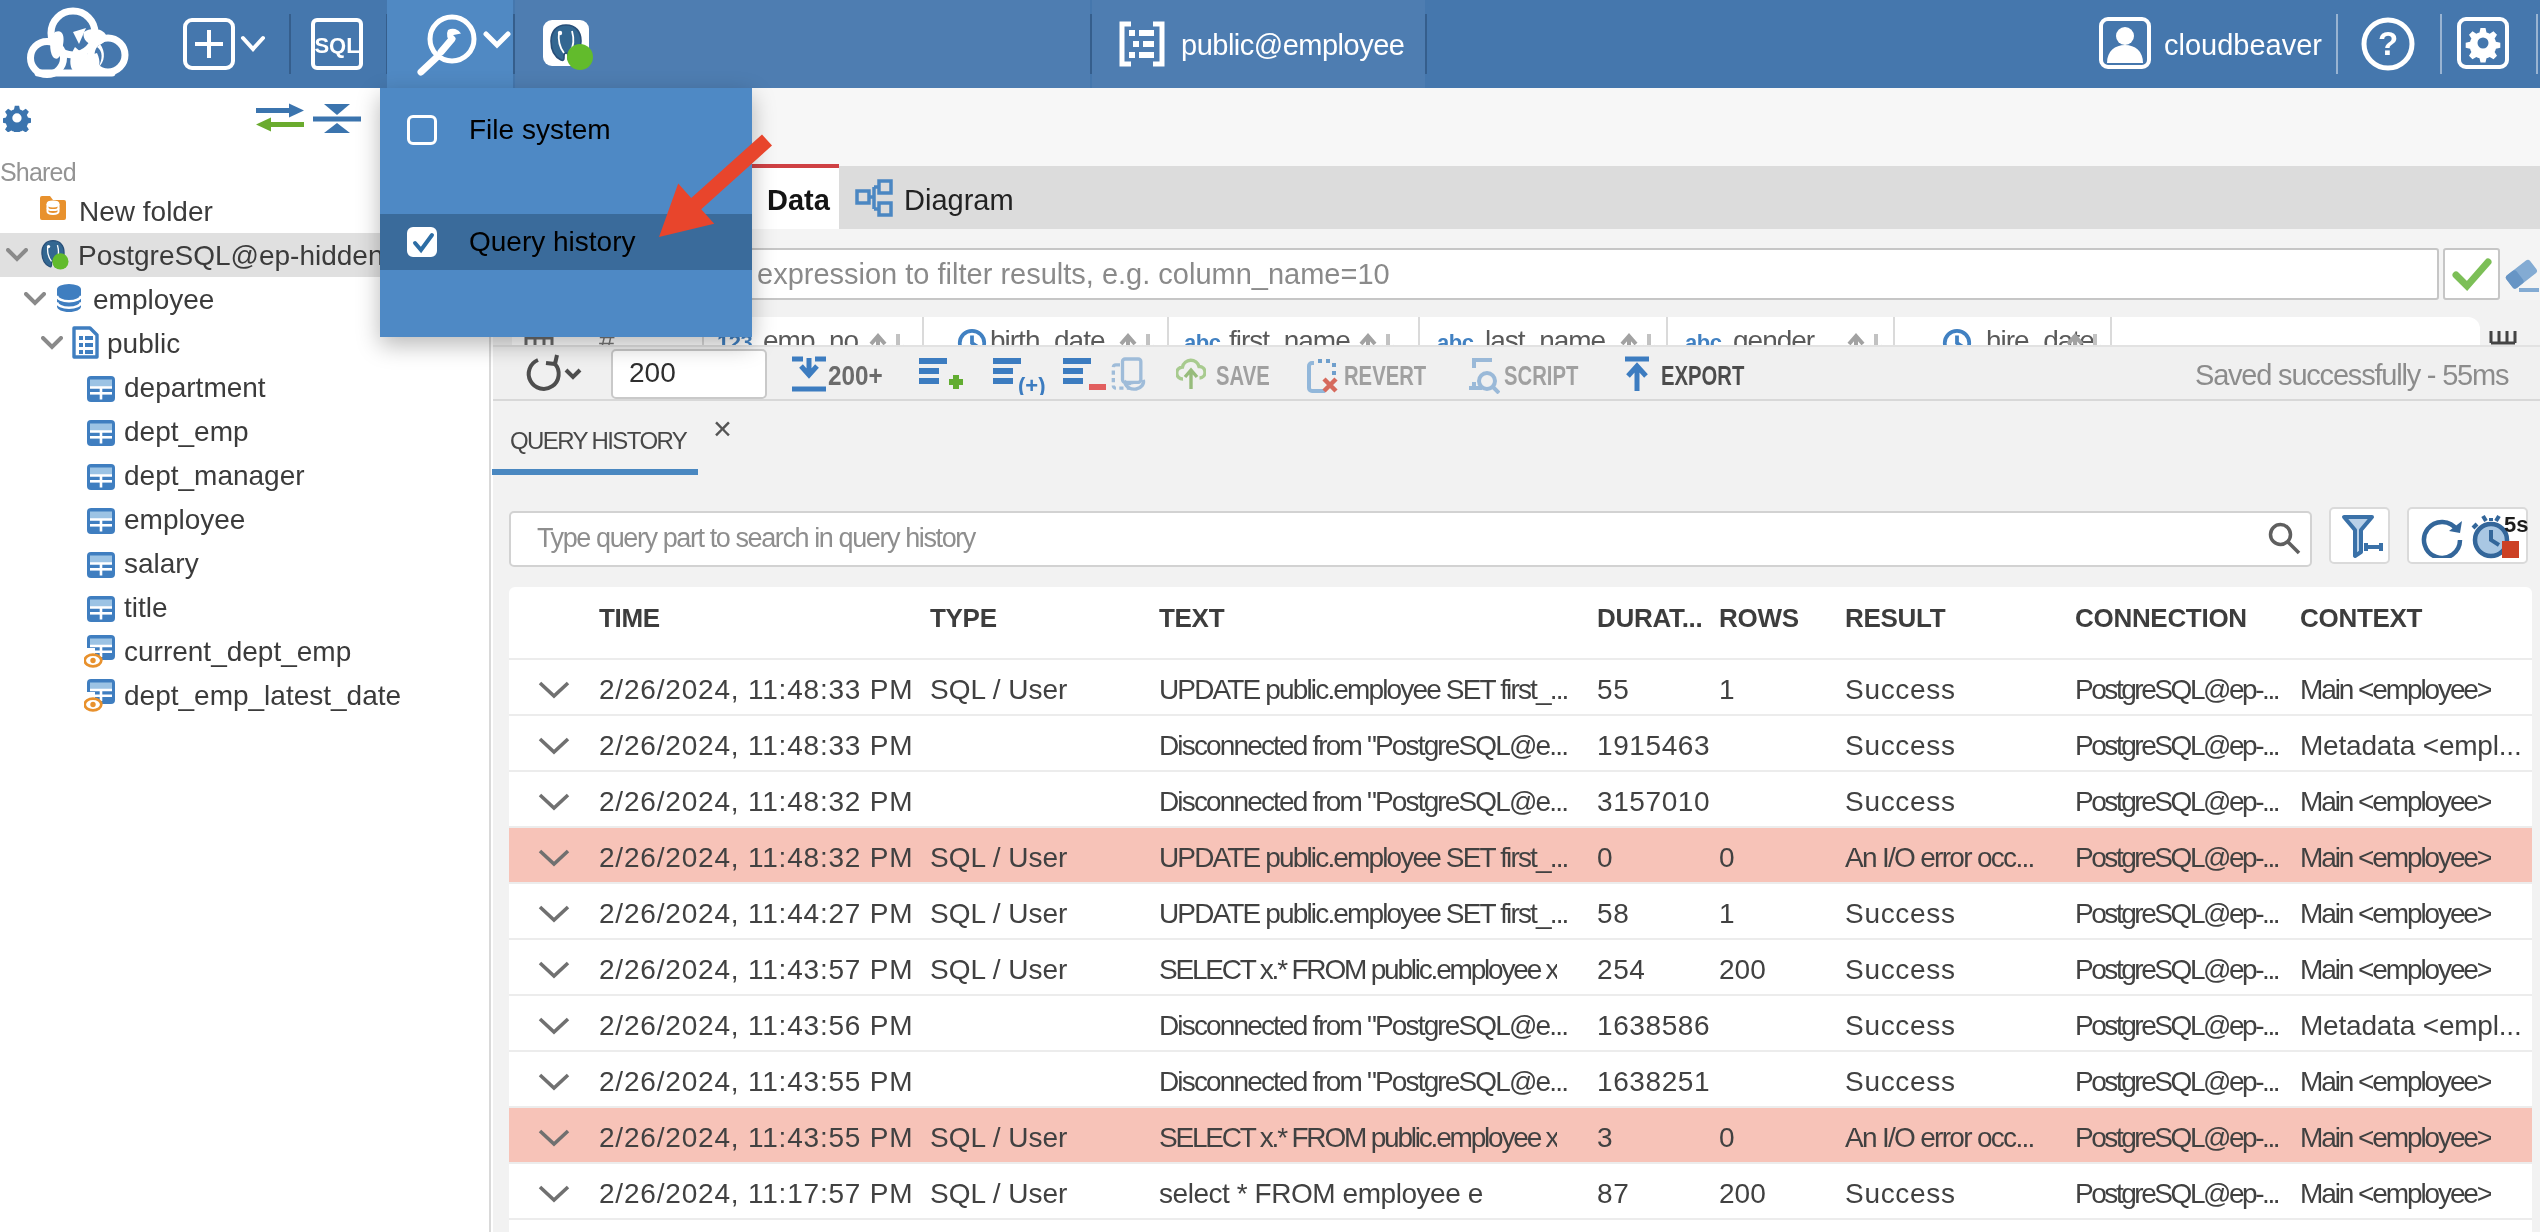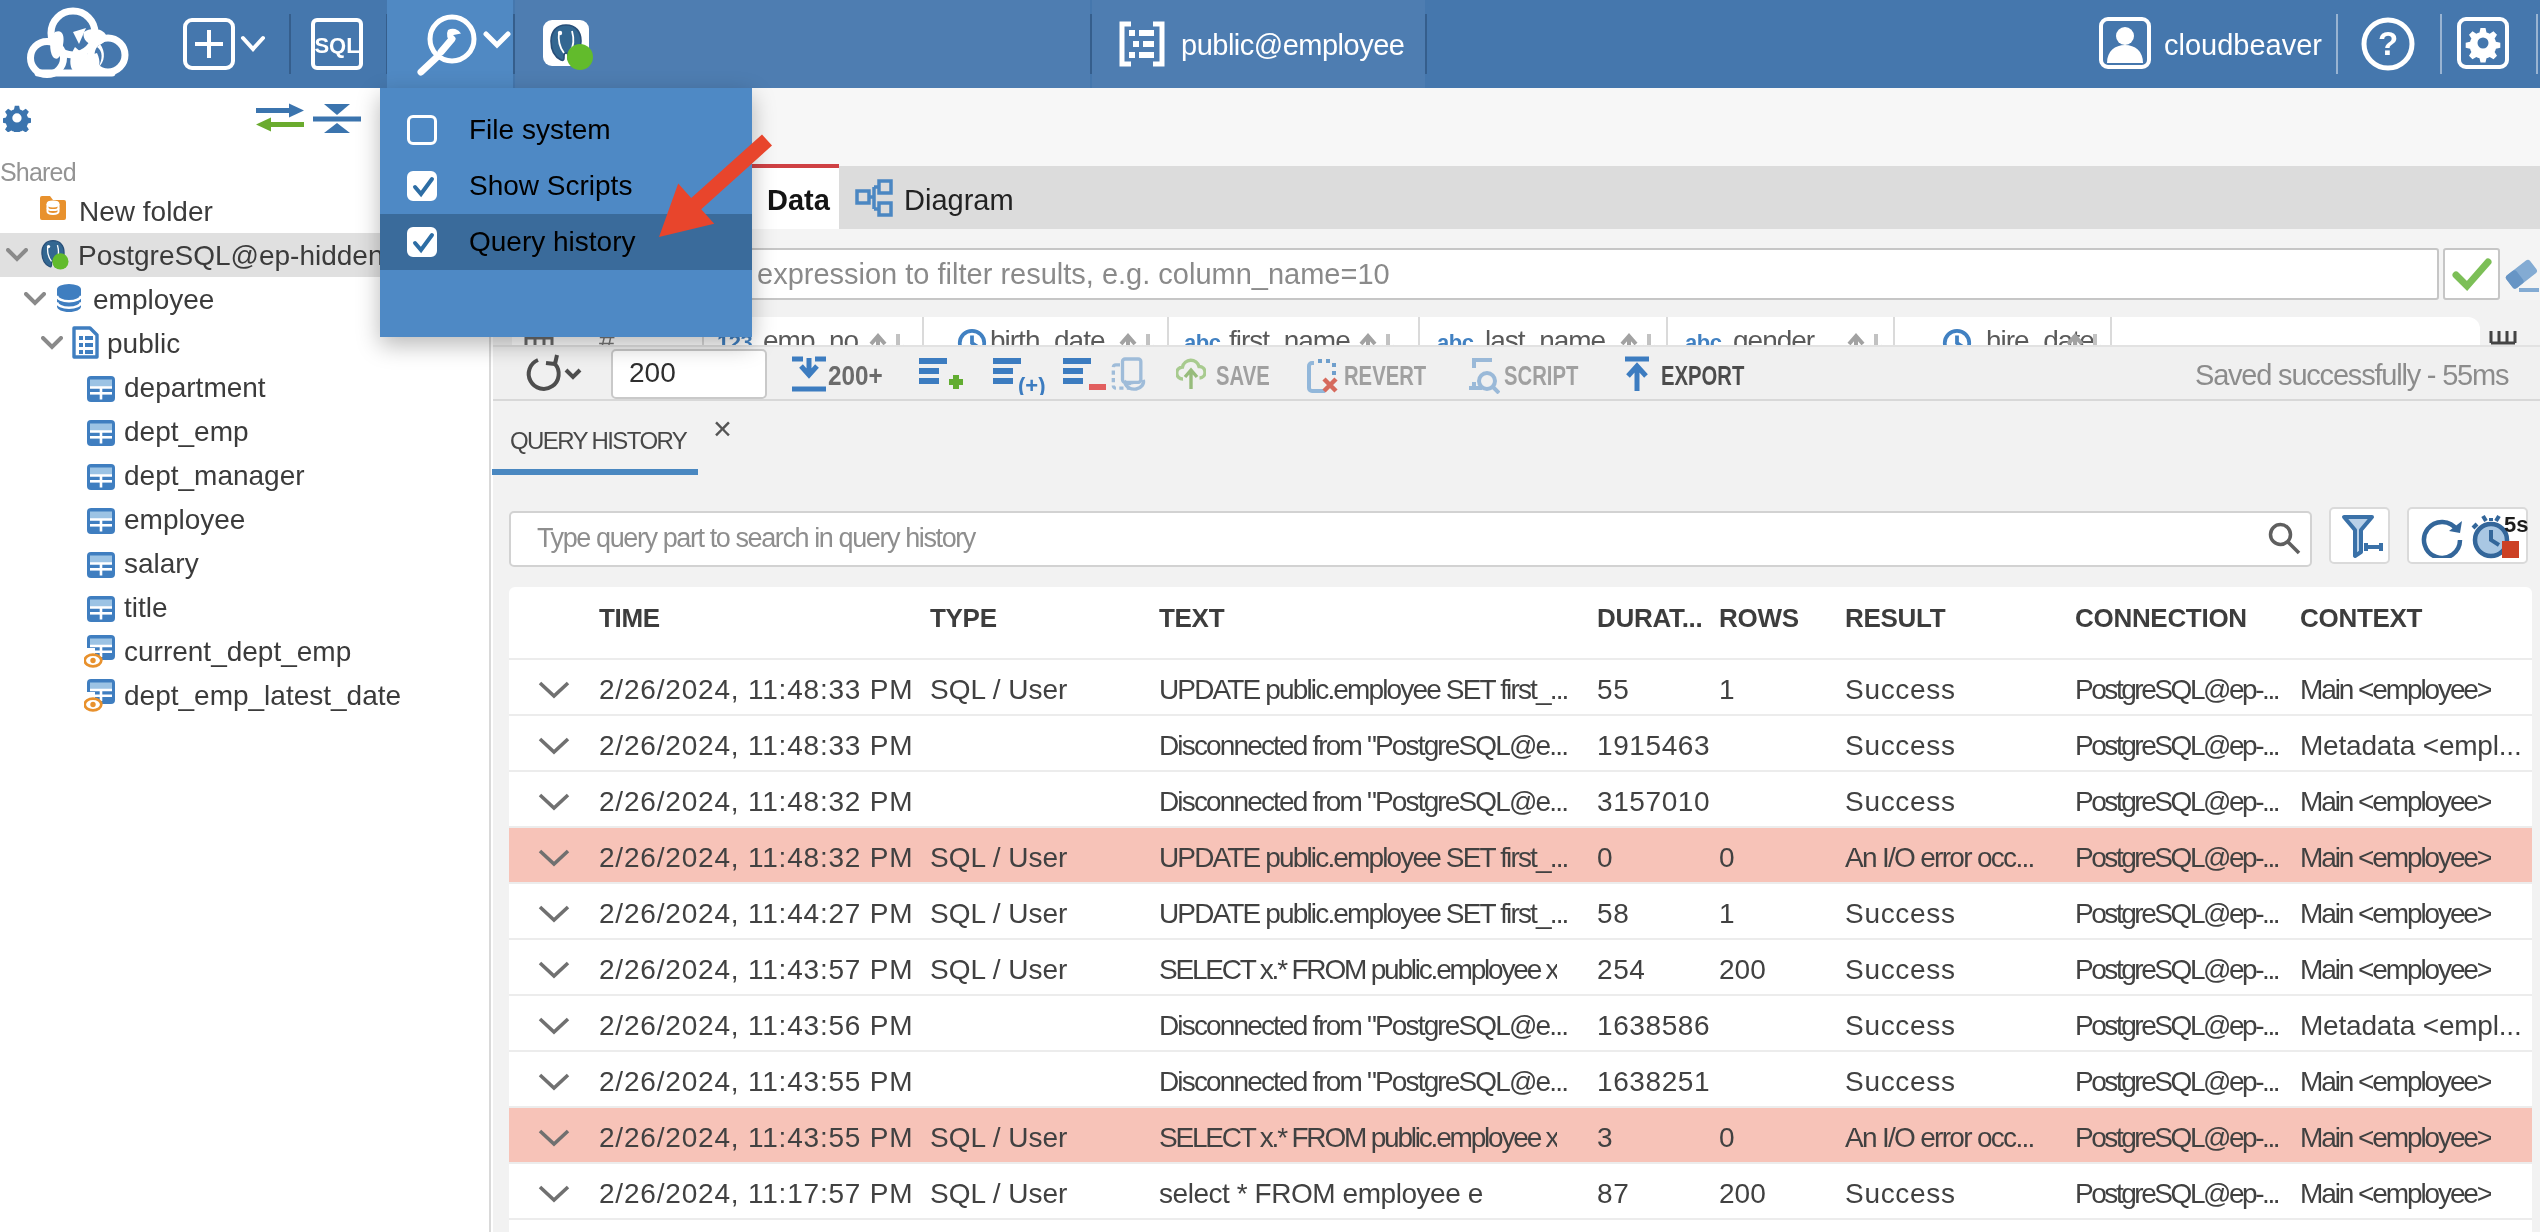--- a/index.html
+++ b/index.html
@@ -573,28 +573,20 @@
     <div class="cell" style="left:1791px;letter-spacing:-2.1px">Main &lt;employee&gt;</div>
   </div>
     <div class="row" style="top:631px"></div>
   </div>
 
 <div id="menu">
   <div class="mi" style="top:14px">
     <div class="cb"></div>
       <div class="lbl">File system</div>
   </div>
-  <div class="mi" style="top:70px">
-    <div class="cb ck">
-        <svg width="30" height="30" viewBox="0 0 30 30" style="position:absolute;left:-2px;top:-2px">
-          <path d="M7 15 L13 22 L24 7" fill="none" stroke="#2d6da4" stroke-width="4" stroke-linecap="round"></path>
-        </svg>
-      </div>
-    <div class="lbl">Show Scripts</div>
-  </div>
   <div class="mi hl" style="top:126px">
     <div class="cb ck">
         <svg width="30" height="30" viewBox="0 0 30 30" style="position:absolute;left:-2px;top:-2px">
           <path d="M7 15 L13 22 L24 7" fill="none" stroke="#2d6da4" stroke-width="4" stroke-linecap="round"></path>
         </svg>
       </div>
     <div class="lbl">Query history</div>
   </div>
 </div>
 

